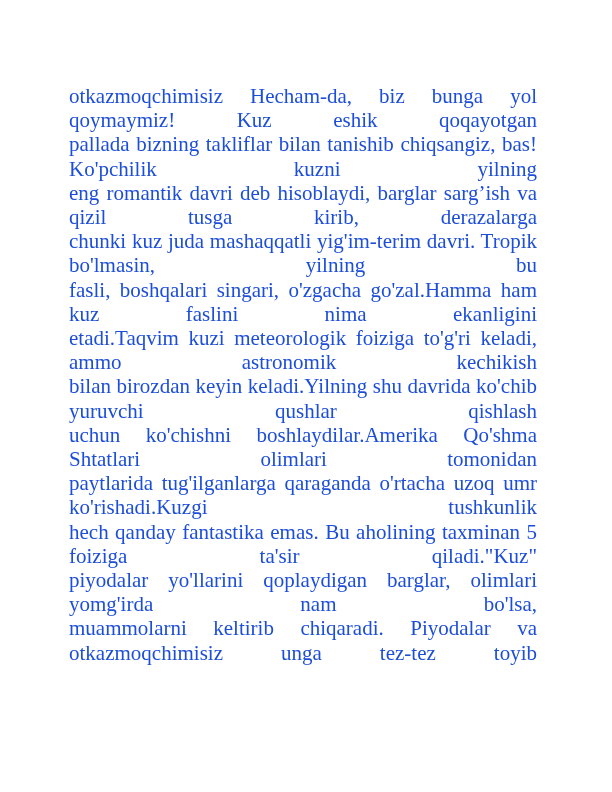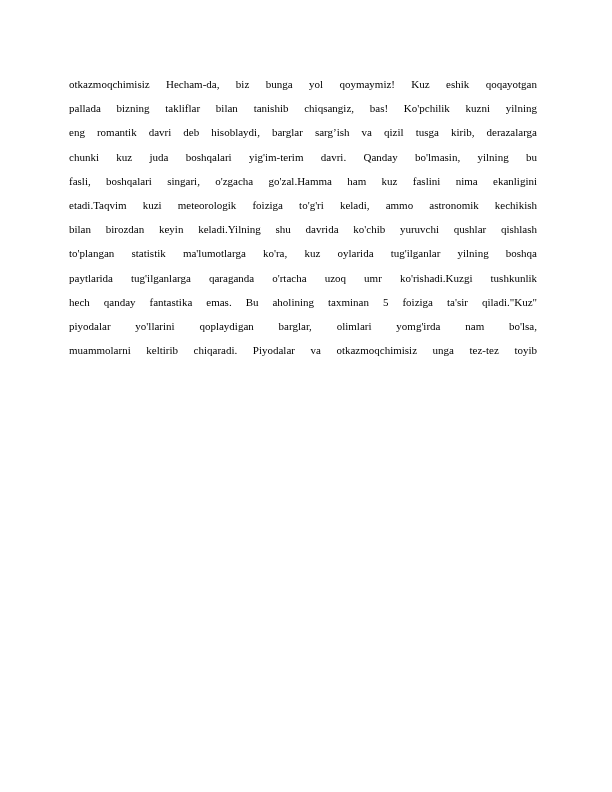--- a/index.html
+++ b/index.html
@@ -10,46 +10,46 @@
   .page {
     position: relative;
     width: 612px;
     height: 792px;
     background: #ffffff;
     overflow: hidden;
   }
   .text-block {
     position: absolute;
     left: 69px;
-    top: 72px;
+    top: 84px;
     width: 468px;
     font-family: "Liberation Serif", "DejaVu Serif", serif;
-    font-size: 11px;
+    font-size: 21px;
     line-height: 24.2px;
-    color: #000000;
+    color: #1d4ed8;
   }
   .line {
     text-align: justify;
     text-align-last: justify;
     -moz-text-align-last: justify;
     white-space: normal;
   }
 </style>
 </head>
 <body>
 
 <div class="page">
   <div class="text-block">
     <div class="line">otkazmoqchimisiz Hecham-da, biz bunga yol qoymaymiz! Kuz eshik qoqayotgan</div>
     <div class="line">pallada bizning takliflar bilan tanishib chiqsangiz, bas! Ko'pchilik kuzni yilning</div>
     <div class="line">eng romantik davri deb hisoblaydi, barglar sarg’ish va qizil tusga kirib, derazalarga</div>
-    <div class="line">chunki kuz juda boshqalari yig'im-terim davri. Qanday bo'lmasin, yilning bu</div>
+    <div class="line">chunki kuz juda mashaqqatli yig'im-terim davri. Tropik bo'lmasin, yilning bu</div>
     <div class="line">fasli, boshqalari singari, o'zgacha go'zal.Hamma ham kuz faslini nima ekanligini</div>
     <div class="line">etadi.Taqvim kuzi meteorologik foiziga to'g'ri keladi, ammo astronomik kechikish</div>
     <div class="line">bilan birozdan keyin keladi.Yilning shu davrida ko'chib yuruvchi qushlar qishlash</div>
-    <div class="line">to'plangan statistik ma'lumotlarga ko'ra, kuz oylarida tug'ilganlar yilning boshqa</div>
+    <div class="line">uchun ko'chishni boshlaydilar.Amerika Qo'shma Shtatlari olimlari tomonidan</div>
     <div class="line">paytlarida tug'ilganlarga qaraganda o'rtacha uzoq umr ko'rishadi.Kuzgi tushkunlik</div>
     <div class="line">hech qanday fantastika emas. Bu aholining taxminan 5 foiziga ta'sir qiladi."Kuz"</div>
     <div class="line">piyodalar yo'llarini qoplaydigan barglar, olimlari yomg'irda nam bo'lsa,</div>
     <div class="line">muammolarni keltirib chiqaradi. Piyodalar va otkazmoqchimisiz unga tez-tez toyib</div>
 
   </div>
 </div>
 
 </body></html>

